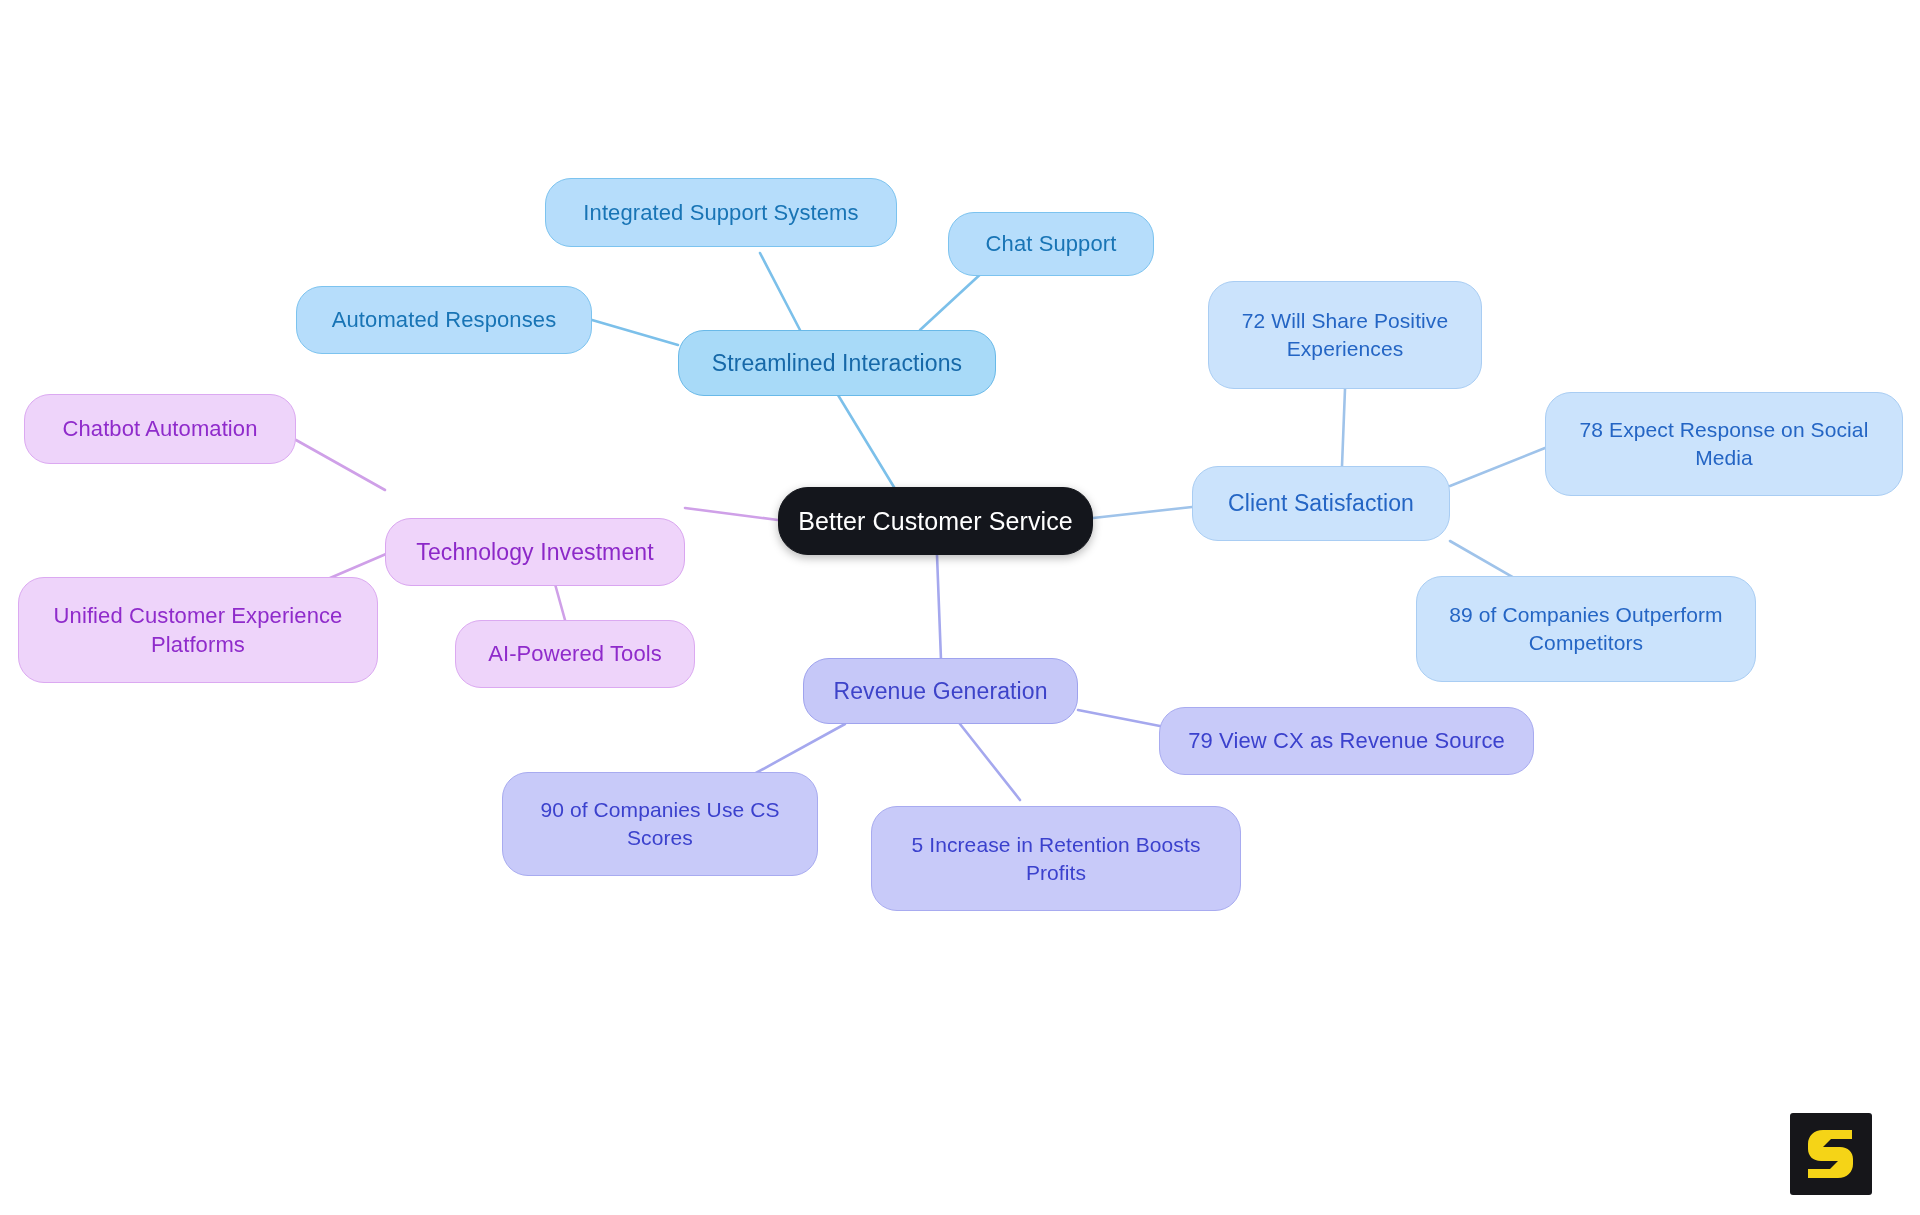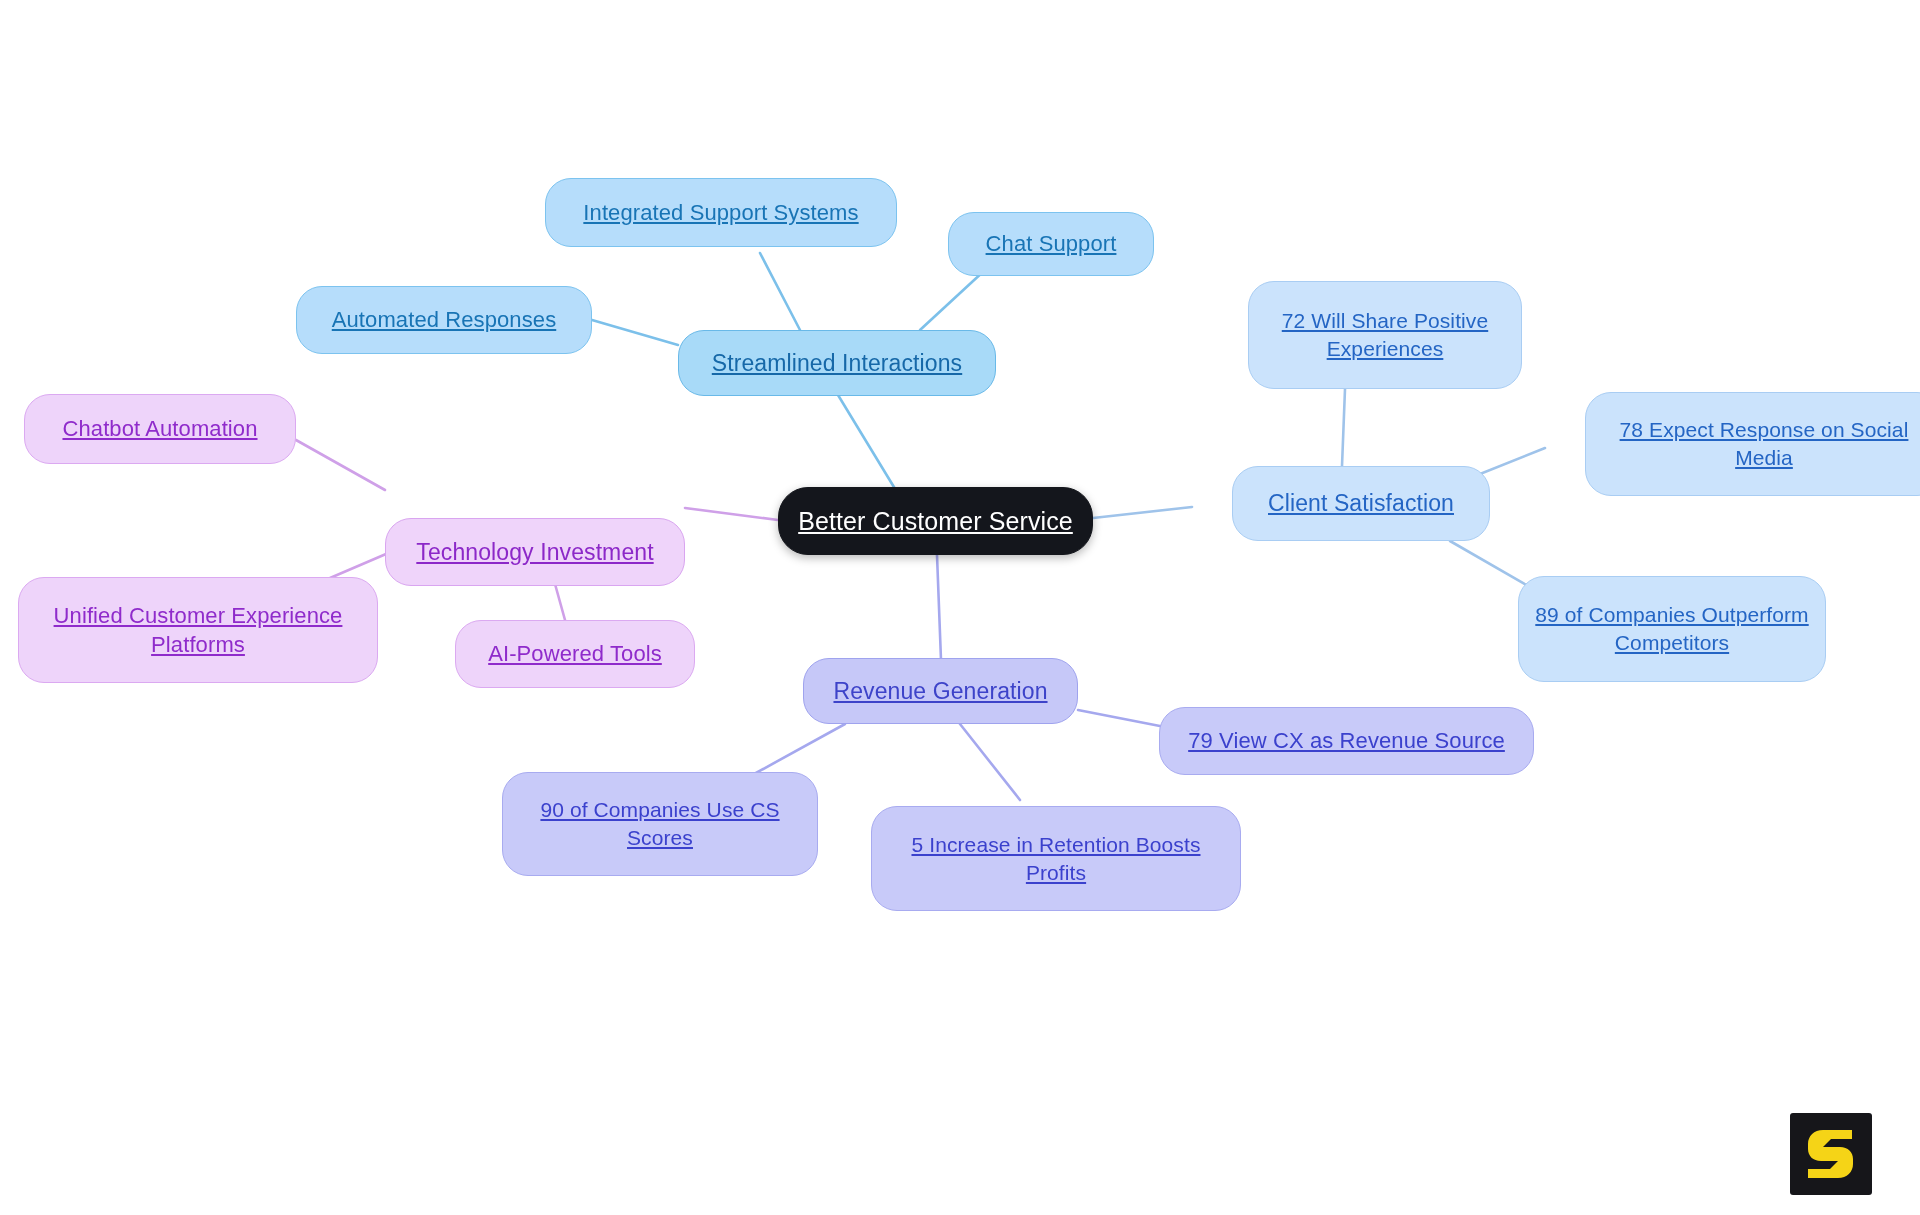--- a/index.html
+++ b/index.html
@@ -33,21 +33,20 @@
     align-items: center;
     justify-content: center;
     text-align: center;
     border-radius: 26px;
     border-style: solid;
     border-width: 1.5px;
     line-height: 1.32;
     padding: 16px 16px;
     letter-spacing: 0.1px;
     z-index: 5;
-    text-decoration: underline;
   }
   .node.root {
     background: #14161c;
     border-color: #14161c;
     color: #ffffff;
     font-size: 25px;
     border-radius: 30px;
     box-shadow: 0 3px 10px rgba(0,0,0,0.28);
     z-index: 8;
   }
@@ -61,21 +60,20 @@
     background: #b6ddfb;
     border-color: #7cc3ef;
     color: #1874b5;
     font-size: 22px;
   }
   .node.leaf-blue-pale {
     background: #cbe3fc;
     border-color: #a9cdf3;
     color: #2465c4;
     font-size: 21px;
-    margin-left: 40px;
   }
   .node.branch-indigo {
     background: #c6c8f8;
     border-color: #9fa3ee;
     color: #3d43c9;
     font-size: 23px;
   }
   .node.leaf-indigo {
     background: #c8caf9;
     border-color: #a8abf0;
@@ -175,21 +173,21 @@
   </div>
 
   <div class="node leaf-blue-pale" style="left:1208px; top:281px; width:274px; height:108px;">
     <span>72 Will Share Positive Experiences</span>
   </div>
 
   <div class="node leaf-blue-pale" style="left:1545px; top:392px; width:358px; height:104px;">
     <span>78 Expect Response on Social Media</span>
   </div>
 
-  <div class="node leaf-blue-pale" style="left:1478px; top:576px; width:308px; height:106px;">
+  <div class="node leaf-blue-pale" style="left:1416px; top:576px; width:340px; height:106px;">
     <span>89 of Companies Outperform Competitors</span>
   </div>
 
   <div class="node branch-indigo" style="left:803px; top:658px; width:275px; height:66px;">
     <span>Revenue Generation</span>
   </div>
 
   <div class="node leaf-indigo" style="left:1159px; top:707px; width:375px; height:68px; font-size:22px;">
     <span>79 View CX as Revenue Source</span>
   </div>

